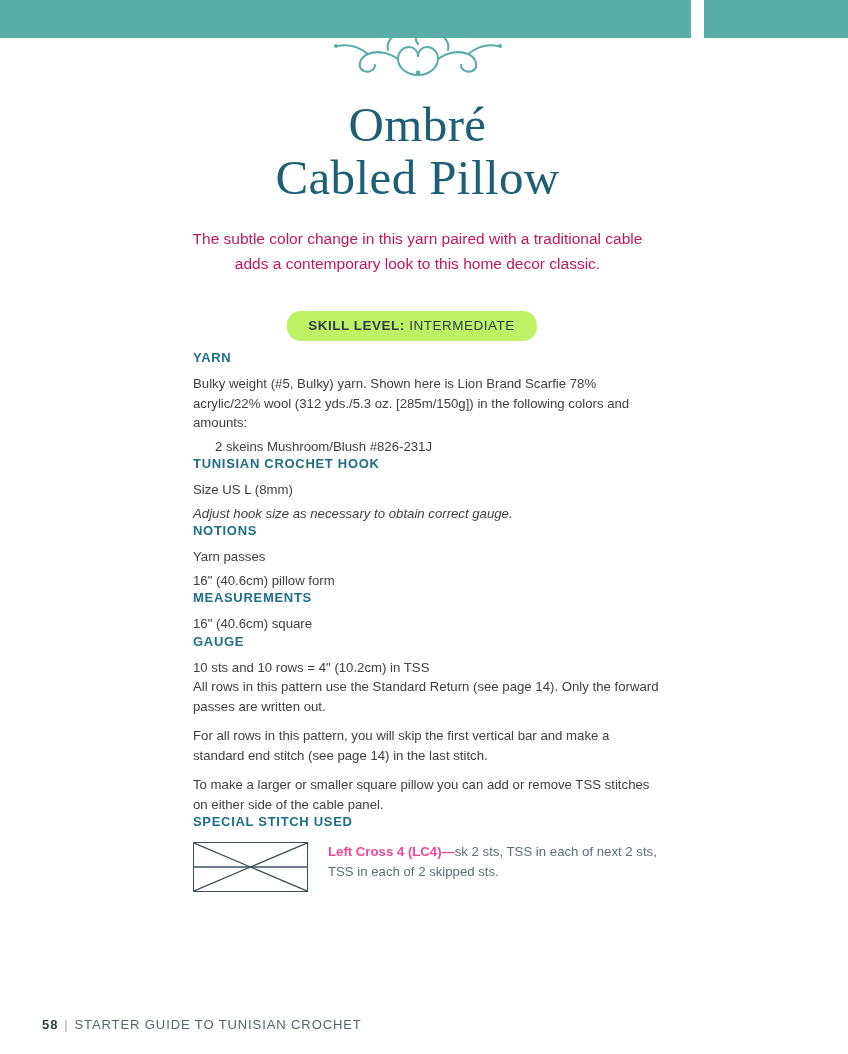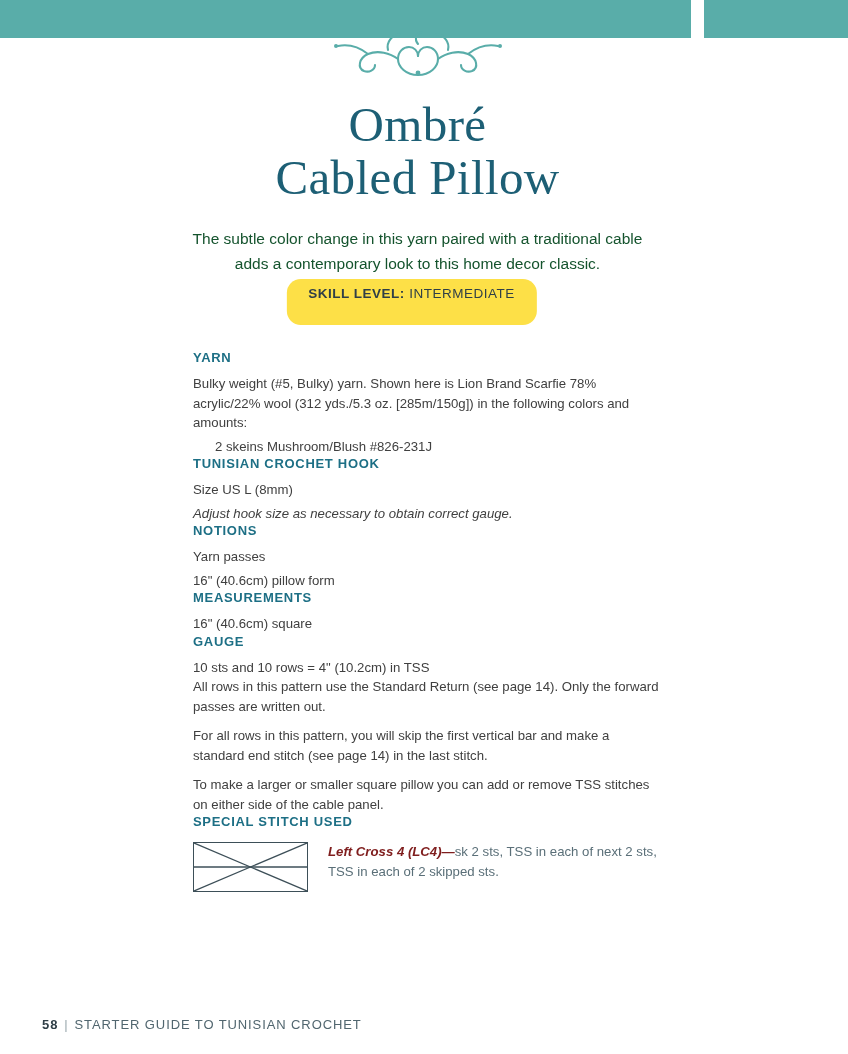--- a/index.html
+++ b/index.html
@@ -70,35 +70,35 @@
     letter-spacing: 0.4px;
   }
   .subtitle {
     position: absolute;
     top: 226px;
     left: 0;
     width: 835px;
     text-align: center;
     font-size: 15.5px;
     line-height: 25px;
-    color: #14532d;
+    color: #be185d;
   }
   .subtitle .sub-inner {
     display: inline-block;
     width: 480px;
   }
   .skill-pill {
     position: absolute;
-    top: 279px;
+    top: 311px;
     left: 50%;
     transform: translateX(-50%);
     margin-left: -6px;
-    background: #fde047;
+    background: #bef264;
     border-radius: 14px;
-    padding: 7px 22px 24px 22px;
+    padding: 7px 22px 8px 22px;
     font-size: 13.5px;
     letter-spacing: 0.5px;
     color: #2f3f47;
     white-space: nowrap;
   }
   .skill-pill b {
     font-weight: bold;
   }
   .body-col {
     position: absolute;
@@ -155,23 +155,22 @@
     left: 0;
   }
   .stitch-text {
     margin-left: 20px;
     font-size: 13.2px;
     line-height: 19.5px;
     color: #5a6f78;
     padding-top: 2px;
   }
   .stitch-text b {
-    color: #7f1d1d;
-    font-weight: bold;
-    font-style: italic;
+    color: #ec4899;
+    font-weight: bold;
   }
   .footer {
     position: absolute;
     bottom: 22px;
     left: 42px;
     font-size: 13px;
     letter-spacing: 0.9px;
     color: #51666f;
   }
   .footer .pg {

